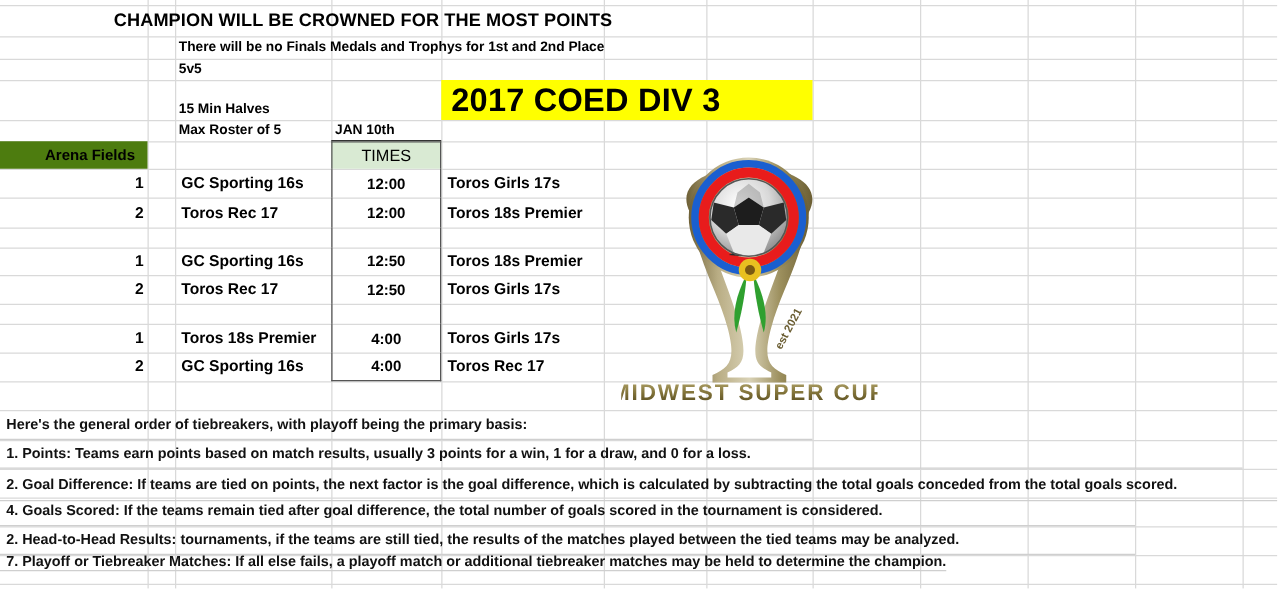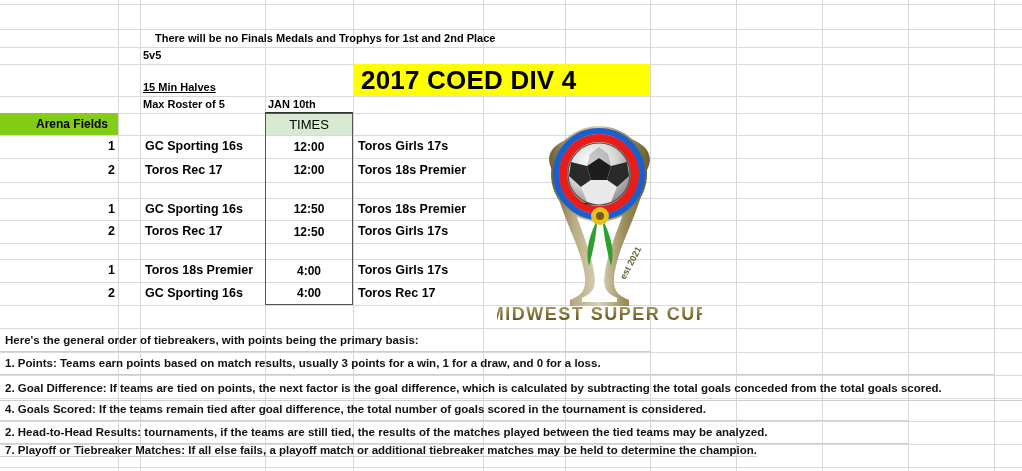--- a/index.html
+++ b/index.html
@@ -40,21 +40,21 @@
 
   .hdr-champion {
     font-size: 14.5px;
     font-weight: bold;
     letter-spacing: 0.1px;
   }
   .note {
     font-size: 11px;
     font-weight: bold;
   }
-  .yellow { background: #84cc16; padding-left: 36px; }
+  .yellow { background: #4d7c0f; padding-left: 36px; }
   .green  { background: #d9ead3; }
 
   .title-box {
     position: absolute;
     background: #ffff00;
     display: flex;
     align-items: center;
     padding-left: 8px;
     font-size: 26px;
     font-weight: bold;
@@ -130,32 +130,33 @@
     <div class="hline" style="top:305px"></div>
     <div class="hline" style="top:328px"></div>
     <div class="hline" style="top:352px"></div>
     <div class="hline" style="top:375px"></div>
     <div class="hline" style="top:398px"></div>
     <div class="hline" style="top:421px"></div>
     <div class="hline" style="top:444px"></div>
     <div class="hline" style="top:467px"></div>
   </div>
 
-
-  <div class="cell note left" style="left:152px; top:29px; height:18px;">There will be no Finals Medals and Trophys for 1st and 2nd Place</div>
+  <div class="cell hdr-champion left" style="left:88px; top:5px; height:24px;">CHAMPION WILL BE CROWNED FOR THE MOST POINTS</div>
+
+  <div class="cell note left" style="left:140px; top:29px; height:18px;">There will be no Finals Medals and Trophys for 1st and 2nd Place</div>
 
   <div class="cell note left" style="left:140px; top:47px; height:17px;">5v5</div>
 
-  <div class="cell note left" style="left:140px; top:79px; height:17px;text-decoration:underline;">15 Min Halves</div>
+  <div class="cell note left" style="left:140px; top:79px; height:17px;">15 Min Halves</div>
 
   <div class="cell note left" style="left:140px; top:96px; height:17px;">Max Roster of 5</div>
 
   <div class="cell note left datehdr" style="left:265px; top:96px; height:17px; width:88px;">JAN 10th</div>
 
-  <div class="title-box" style="left:353px; top:64px; width:297px; height:32px;">2017 COED DIV 4</div>
+  <div class="title-box" style="left:353px; top:64px; width:297px; height:32px;">2017 COED DIV 3</div>
 
   <div class="cell yellow left" style="left:0px; top:113px; width:118px; height:22px; font-size:12px;">Arena Fields</div>
 
   <div class="cell green center timebox topedge" style="left:265px; top:113px; width:88px; height:22px; font-weight:normal; font-size:13px;">TIMES</div>
 
   <div id="schedule-rows">
       <div class="cell right" style="left: 0px; top: 135px; width: 118px; height: 23px; font-size: 12.5px;">1</div>
       <div class="cell left" style="left: 140px; top: 135px; width: 125px; height: 23px; padding-left: 5px; font-size: 12.5px;">GC Sporting 16s</div>
       <div class="cell center timebox" style="left: 265px; top: 135px; width: 88px; height: 23px; font-size: 12px;">12:00</div>
       <div class="cell left" style="left: 353px; top: 135px; width: 130px; height: 23px; padding-left: 5px; font-size: 12.5px;">Toros Girls 17s</div>
@@ -250,21 +251,21 @@
         <circle cx="103" cy="104" r="4" fill="#7a5a12"></circle>
       </g>
 
       <text x="128" y="168" transform="rotate(-62 128 168)" font-family="Liberation Sans, sans-serif" font-size="9" font-weight="bold" fill="#6b5e33">est 2021</text>
 
       <text x="102" y="208" text-anchor="middle" font-family="Liberation Sans, sans-serif" font-size="18" font-weight="bold" letter-spacing="1.5" fill="url(#wordg)">MIDWEST  SUPER CUP</text>
     </svg>
   </div>
 
   <div id="tiebreaker-rows">
-      <div class="tbrow" style="left: 0px; top: 328px; width: 650px; height: 24px;">Here's the general order of tiebreakers, with points being the primary basis:</div>
+      <div class="tbrow" style="left: 0px; top: 328px; width: 650px; height: 24px;">Here's the general order of tiebreakers, with playoff being the primary basis:</div>
       <div class="tbrow" style="left: 0px; top: 352px; width: 994px; height: 23px;">1. Points: Teams earn points based on match results, usually 3 points for a win, 1 for a draw, and 0 for a loss.</div>
       <div class="tbrow" style="left: 0px; top: 375px; width: 1022px; height: 26px;">2. Goal Difference: If teams are tied on points, the next factor is the goal difference, which is calculated by subtracting the total goals conceded from the total goals scored.</div>
       <div class="tbrow" style="left: 0px; top: 398px; width: 908px; height: 23px;">4. Goals Scored: If the teams remain tied after goal difference, the total number of goals scored in the tournament is considered.</div>
       <div class="tbrow" style="left: 0px; top: 421px; width: 908px; height: 23px;">2. Head-to-Head Results: tournaments, if the teams are still tied, the results of the matches played between the tied teams may be analyzed.</div>
       <div class="tbrow" style="left: 0px; top: 444px;">7. Playoff or Tiebreaker Matches: If all else fails, a playoff match or additional tiebreaker matches may be held to determine the champion.</div>
     </div>
 
 </div>
 
 </body></html>

